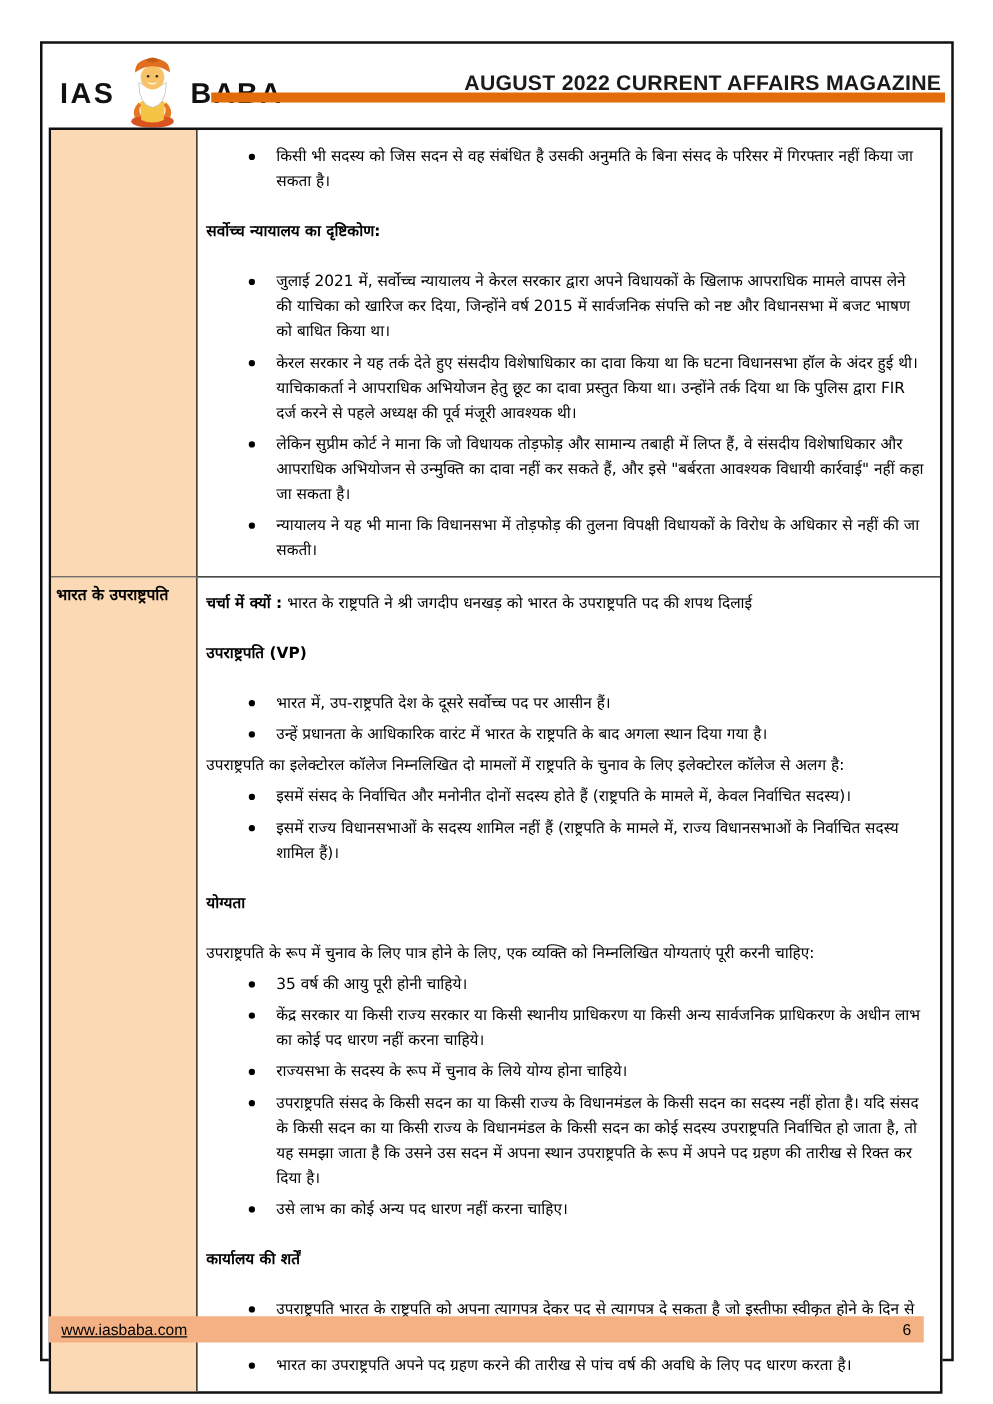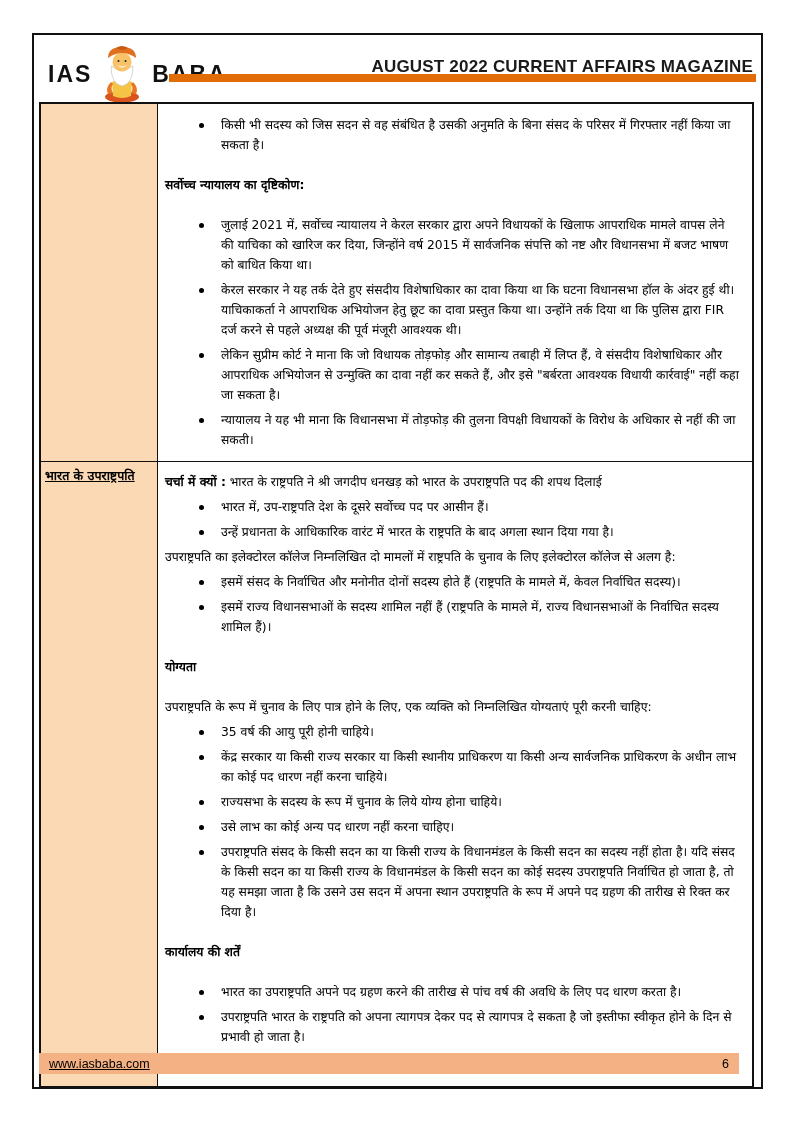--- a/index.html
+++ b/index.html
@@ -50,21 +50,20 @@
   }
   .row { display:flex; border-top:1px solid #111; }
   .row:first-child { border-top:none; }
   .row:nth-child(1) { min-height:322px; }
   .row:nth-child(2) { min-height:625px; }
   .cell-left {
     width:117px; flex:0 0 117px;
     background:#FBD9B5;
     border-right:1px solid #111;
     padding:5px 4px;
-    text-decoration:underline;
   }
   .topic-label {
     font-size:12.5px; font-weight:bold; line-height:18px;
   }
   .cell-right {
     flex:1; padding:6px 12px 6px 7px;
     font-size:12.3px; line-height:20px;
   }
   .blk-heading { font-weight:bold; margin:20px 0; }
   .blk-para { margin:4px 0; }
@@ -156,20 +155,21 @@
               <span class="bullet-text">न्यायालय ने यह भी माना कि विधानसभा में तोड़फोड़ की तुलना विपक्षी विधायकों के विरोध के अधिकार से नहीं की जा सकती।</span>
             </div>
           </div>
         </div>
         <div class="row">
           <div class="cell-left">
             <div class="topic-label">भारत के उपराष्ट्रपति</div>
           </div>
           <div class="cell-right">
             <div class="blk-para"><span class="lead">चर्चा में क्यों :</span><span> भारत के राष्ट्रपति ने श्री जगदीप धनखड़ को भारत के उपराष्ट्रपति पद की शपथ दिलाई</span></div>
+            <div class="blk-heading">उपराष्ट्रपति (VP)</div>
             <div class="blk-bullet">
               <span class="dot"></span>
               <span class="bullet-text">भारत में, उप-राष्ट्रपति देश के दूसरे सर्वोच्च पद पर आसीन हैं।</span>
             </div>
             <div class="blk-bullet">
               <span class="dot"></span>
               <span class="bullet-text">उन्हें प्रधानता के आधिकारिक वारंट में भारत के राष्ट्रपति के बाद अगला स्थान दिया गया है।</span>
             </div>
             <div class="blk-para">उपराष्ट्रपति का इलेक्टोरल कॉलेज निम्नलिखित दो मामलों में राष्ट्रपति के चुनाव के लिए इलेक्टोरल कॉलेज से अलग है:</div>
             <div class="blk-bullet">
@@ -189,34 +189,34 @@
             <div class="blk-bullet">
               <span class="dot"></span>
               <span class="bullet-text">केंद्र सरकार या किसी राज्य सरकार या किसी स्थानीय प्राधिकरण या किसी अन्य सार्वजनिक प्राधिकरण के अधीन लाभ का कोई पद धारण नहीं करना चाहिये।</span>
             </div>
             <div class="blk-bullet">
               <span class="dot"></span>
               <span class="bullet-text">राज्यसभा के सदस्य के रूप में चुनाव के लिये योग्य होना चाहिये।</span>
             </div>
             <div class="blk-bullet">
               <span class="dot"></span>
+              <span class="bullet-text">उपराष्ट्रपति संसद के किसी सदन का या किसी राज्य के विधानमंडल के किसी सदन का सदस्य नहीं होता है। यदि संसद के किसी सदन का या किसी राज्य के विधानमंडल के किसी सदन का कोई सदस्य उपराष्ट्रपति निर्वाचित हो जाता है, तो यह समझा जाता है कि उसने उस सदन में अपना स्थान उपराष्ट्रपति के रूप में अपने पद ग्रहण की तारीख से रिक्त कर दिया है।</span>
+            </div>
+            <div class="blk-bullet">
+              <span class="dot"></span>
               <span class="bullet-text">उसे लाभ का कोई अन्य पद धारण नहीं करना चाहिए।</span>
             </div>
-            <div class="blk-bullet">
-              <span class="dot"></span>
-              <span class="bullet-text">उपराष्ट्रपति संसद के किसी सदन का या किसी राज्य के विधानमंडल के किसी सदन का सदस्य नहीं होता है। यदि संसद के किसी सदन का या किसी राज्य के विधानमंडल के किसी सदन का कोई सदस्य उपराष्ट्रपति निर्वाचित हो जाता है, तो यह समझा जाता है कि उसने उस सदन में अपना स्थान उपराष्ट्रपति के रूप में अपने पद ग्रहण की तारीख से रिक्त कर दिया है।</span>
-            </div>
             <div class="blk-heading">कार्यालय की शर्तें</div>
             <div class="blk-bullet">
               <span class="dot"></span>
+              <span class="bullet-text">उपराष्ट्रपति भारत के राष्ट्रपति को अपना त्यागपत्र देकर पद से त्यागपत्र दे सकता है जो इस्तीफा स्वीकृत होने के दिन से प्रभावी हो जाता है।</span>
+            </div>
+            <div class="blk-bullet">
+              <span class="dot"></span>
               <span class="bullet-text">भारत का उपराष्ट्रपति अपने पद ग्रहण करने की तारीख से पांच वर्ष की अवधि के लिए पद धारण करता है।</span>
-            </div>
-            <div class="blk-bullet">
-              <span class="dot"></span>
-              <span class="bullet-text">उपराष्ट्रपति भारत के राष्ट्रपति को अपना त्यागपत्र देकर पद से त्यागपत्र दे सकता है जो इस्तीफा स्वीकृत होने के दिन से प्रभावी हो जाता है।</span>
             </div>
           </div>
         </div>
       </div>
 
     <div class="footer-bar">
       <a href="#" class="footer-link">www.iasbaba.com</a>
       <span class="page-number">6</span>
     </div>
 

